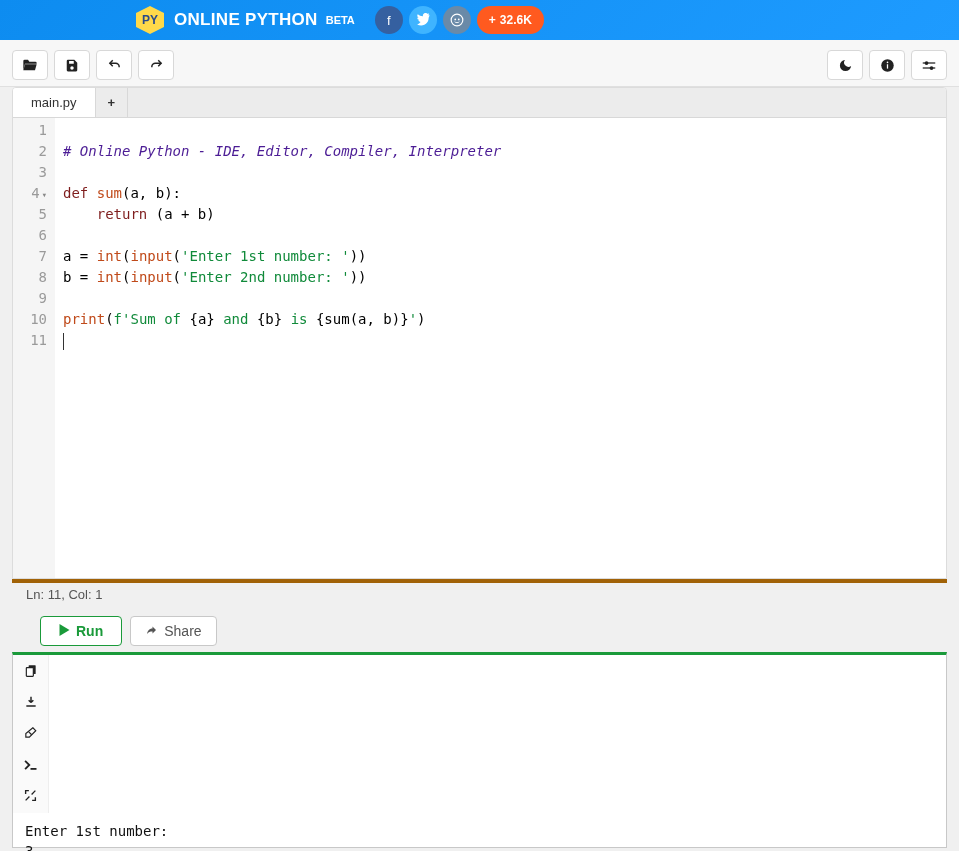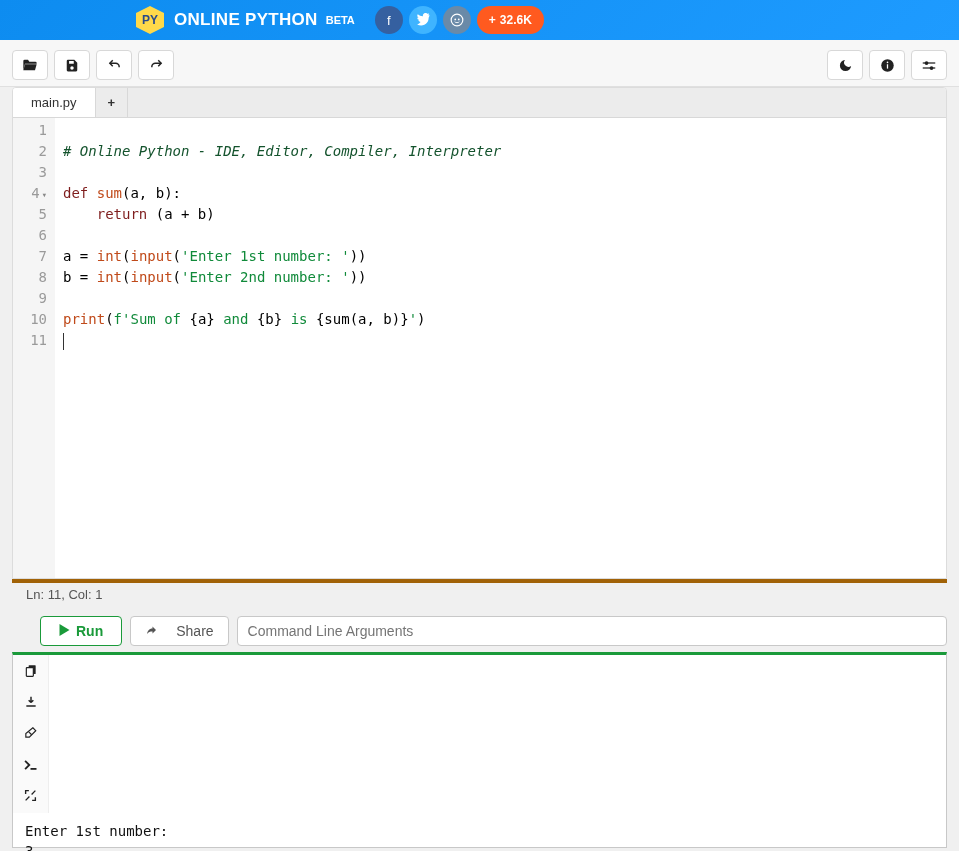--- a/index.html
+++ b/index.html
@@ -89,21 +89,21 @@
   }
   .gutter .ln { height: 21px; }
   .gutter .fold::after { content: "▸"; font-size: 9px; color: #888; margin-left: 2px; display: inline-block; transform: rotate(90deg); }
   .code {
     padding: 2px 8px 0;
     flex: 1;
     white-space: pre;
     position: relative;
   }
   .code .row { height: 21px; }
-  .tok-comment { color: #14532d; font-style: italic; }
+  .tok-comment { color: #4c1d95; font-style: italic; }
   .tok-kw { color: #7f1d1d; }
   .tok-fn { color: #c04a1a; }
   .tok-str { color: #108a3a; }
   .cursor-line { display:inline-block; width:1px; height:17px; background:#333; vertical-align:middle; }
 
   .statusbar {
     background: #f0f0f0;
     border-top: 4px solid #a16207;
     padding: 4px 14px;
     font-size: 13px;
@@ -118,21 +118,21 @@
     align-items: stretch;
   }
   .run-btn {
     background: #fff; border: 1px solid #1a9a3a; color: #1a9a3a;
     border-radius: 4px; padding: 6px 18px; font-weight: 600;
     display: flex; align-items: center; gap: 6px; cursor: pointer; font-size: 14px; margin-left: 28px;
   }
   .share-btn {
     background: #fff; border: 1px solid #c8c8c8; color: #555;
     border-radius: 4px; padding: 6px 14px; font-weight: 500;
-    display: flex; align-items: center; gap: 18px; cursor: pointer; font-size: 14px;
+    display: flex; align-items: center; gap: 6px; cursor: pointer; font-size: 14px;
   }
   .args-input {
     flex: 1; border: 1px solid #c8c8c8; border-radius: 4px;
     padding: 6px 10px; font-size: 14px; color: #666;
   }
   
   .terminal-wrap {
     margin: 0 12px;
     border: 1px solid #c8c8c8;
     border-top: 3px solid #1a9a3a;
@@ -270,21 +270,20 @@
     <span>Run</span>
   </button>
   <button class="share-btn">
     <span>
       <svg width="13" height="12" viewBox="0 0 24 24" fill="#555">
           <path d="M14 5l7 7-7 7v-4c-5 0-8 1-11 5 1-6 4-11 11-11V5z"></path>
         </svg>
     </span>
     <span>Share</span>
   </button>
-  <input class="args-input" placeholder="Command Line Arguments" style="">
 </div>
 
 <div class="terminal-wrap">
   <div class="term-icons">
     <span class="ticon">
       <svg width="14" height="15" viewBox="0 0 24 24" fill="#222">
           <rect x="8" y="3" width="12" height="15" rx="1"></rect>
           <rect x="4" y="7" width="12" height="15" rx="1" fill="#fff" stroke="#222" stroke-width="2"></rect>
         </svg>
     </span>

